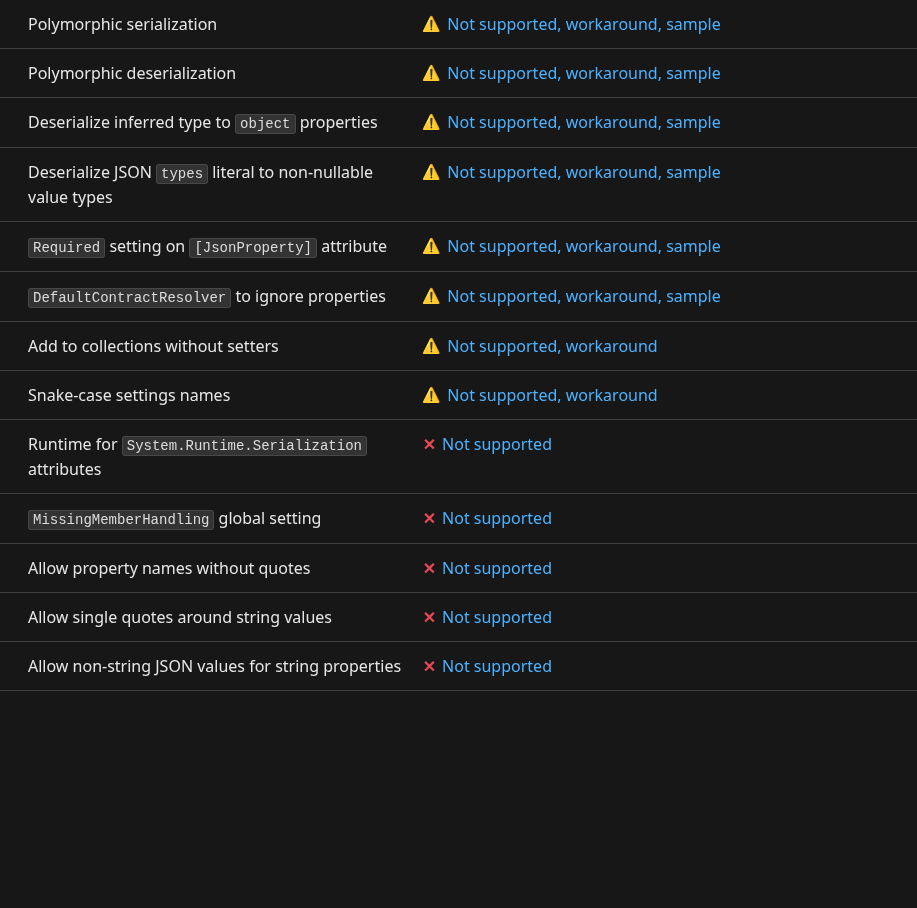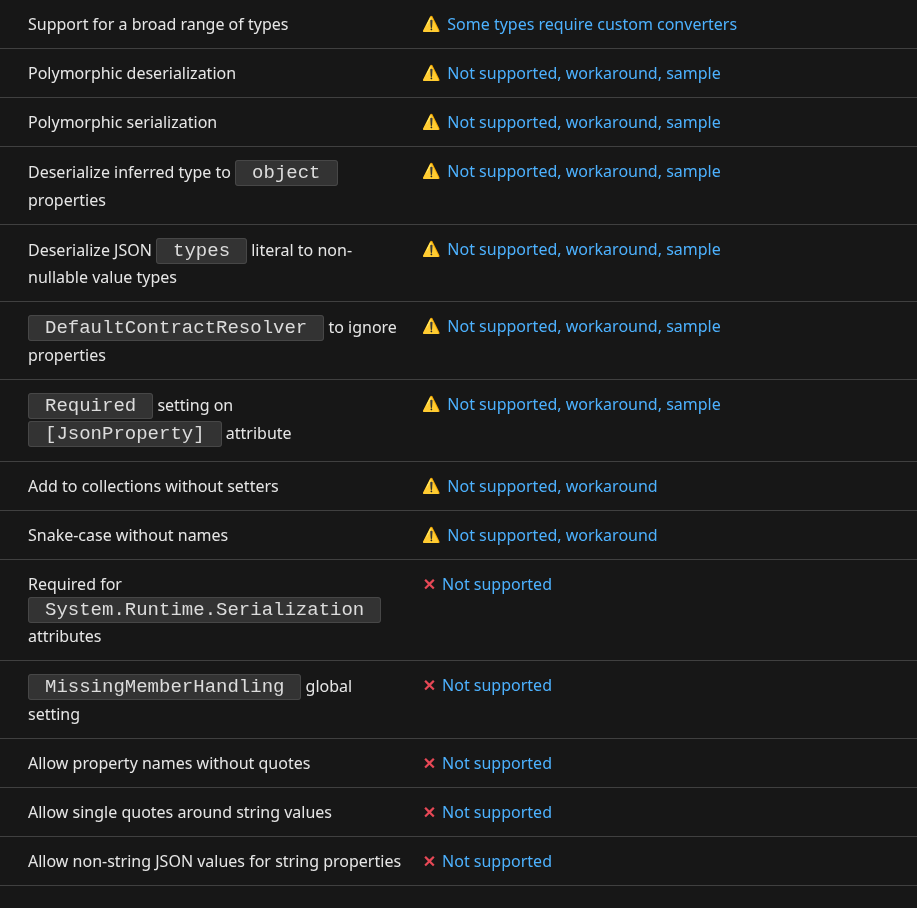--- a/index.html
+++ b/index.html
@@ -26,23 +26,23 @@
       padding-left: 28px;
       color: #e6e6e6;
     }
     td.col-right {
       width: 55%;
     }
     code {
       background: #333333;
       border: 1px solid #474747;
       border-radius: 3px;
-      padding: 1px 16px;
+      padding: 1px 4px;
       font-family: Consolas, "Courier New", monospace;
-      font-size: 19px;
+      font-size: 14px;
       color: #dcdcdc;
     }
     .status-link {
       color: #4db2ff;
       text-decoration: none;
       cursor: pointer;
     }
     .icon-warn {
       color: #ffcc00;
       margin-right: 6px;
@@ -59,37 +59,29 @@
       font-size: 16px;
     }
   </style>
 </head>
 <body>
 
 <table>
   <tbody id="tbody">
       <tr>
         <td class="col-left">
-          <div><span>Support for a broad range of types</span></div>
-        </td>
-        <td class="col-right">
-          <div><span class="icon-warn">⚠️</span><a class="status-link">Some types require custom converters</a></div>
-        </td>
-      </tr>
-      <tr>
-        <td class="col-left">
-          <div><span>Polymorphic deserialization</span></div>
+          <div><span>Polymorphic serialization</span></div>
         </td>
         <td class="col-right">
           <div><span class="icon-warn">⚠️</span><a class="status-link">Not supported, workaround, sample</a></div>
         </td>
       </tr>
       <tr>
         <td class="col-left">
-          <div><span>Polymorphic serialization</span></div>
+          <div><span>Polymorphic deserialization</span></div>
         </td>
         <td class="col-right">
           <div><span class="icon-warn">⚠️</span><a class="status-link">Not supported, workaround, sample</a></div>
         </td>
       </tr>
       <tr>
         <td class="col-left">
           <div><span>Deserialize inferred type to </span><code>object</code><span> properties</span></div>
         </td>
         <td class="col-right">
@@ -99,53 +91,53 @@
       <tr>
         <td class="col-left">
           <div><span>Deserialize JSON </span><code>types</code><span> literal to non-nullable value types</span></div>
         </td>
         <td class="col-right">
           <div><span class="icon-warn">⚠️</span><a class="status-link">Not supported, workaround, sample</a></div>
         </td>
       </tr>
       <tr>
         <td class="col-left">
-          <div><code>DefaultContractResolver</code><span> to ignore properties</span></div>
+          <div><code>Required</code><span> setting on </span><code>[JsonProperty]</code><span> attribute</span></div>
         </td>
         <td class="col-right">
           <div><span class="icon-warn">⚠️</span><a class="status-link">Not supported, workaround, sample</a></div>
         </td>
       </tr>
       <tr>
         <td class="col-left">
-          <div><code>Required</code><span> setting on </span><code>[JsonProperty]</code><span> attribute</span></div>
+          <div><code>DefaultContractResolver</code><span> to ignore properties</span></div>
         </td>
         <td class="col-right">
           <div><span class="icon-warn">⚠️</span><a class="status-link">Not supported, workaround, sample</a></div>
         </td>
       </tr>
       <tr>
         <td class="col-left">
           <div><span>Add to collections without setters</span></div>
         </td>
         <td class="col-right">
           <div><span class="icon-warn">⚠️</span><a class="status-link">Not supported, workaround</a></div>
         </td>
       </tr>
       <tr>
         <td class="col-left">
-          <div><span>Snake-case without names</span></div>
+          <div><span>Snake-case settings names</span></div>
         </td>
         <td class="col-right">
           <div><span class="icon-warn">⚠️</span><a class="status-link">Not supported, workaround</a></div>
         </td>
       </tr>
       <tr>
         <td class="col-left">
-          <div><span>Required for </span><code>System.Runtime.Serialization</code><span> attributes</span></div>
+          <div><span>Runtime for </span><code>System.Runtime.Serialization</code><span> attributes</span></div>
         </td>
         <td class="col-right">
           <div><span class="icon-cross">✕</span><a class="status-link">Not supported</a></div>
         </td>
       </tr>
       <tr>
         <td class="col-left">
           <div><code>MissingMemberHandling</code><span> global setting</span></div>
         </td>
         <td class="col-right">

